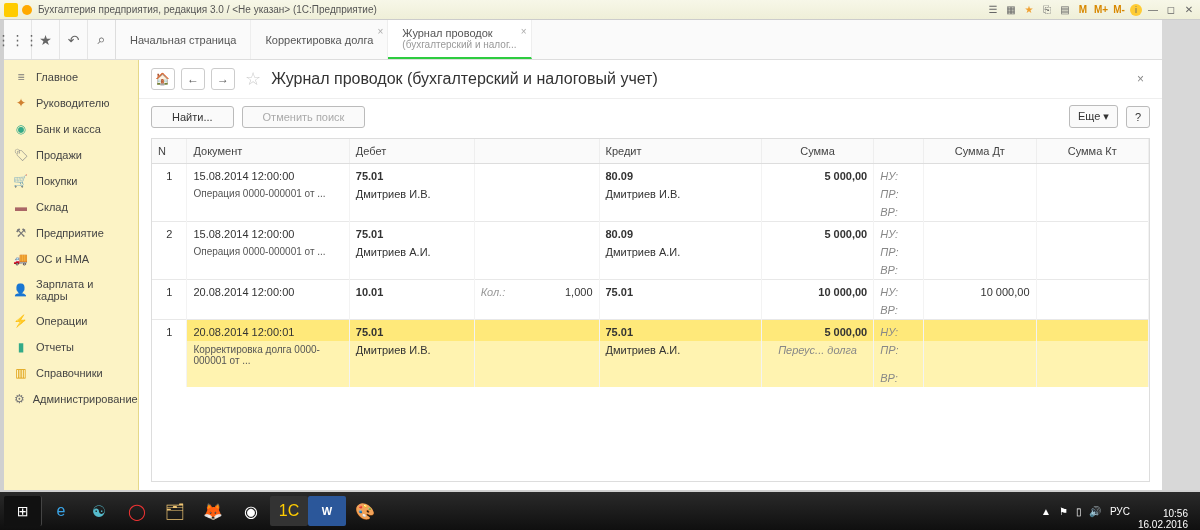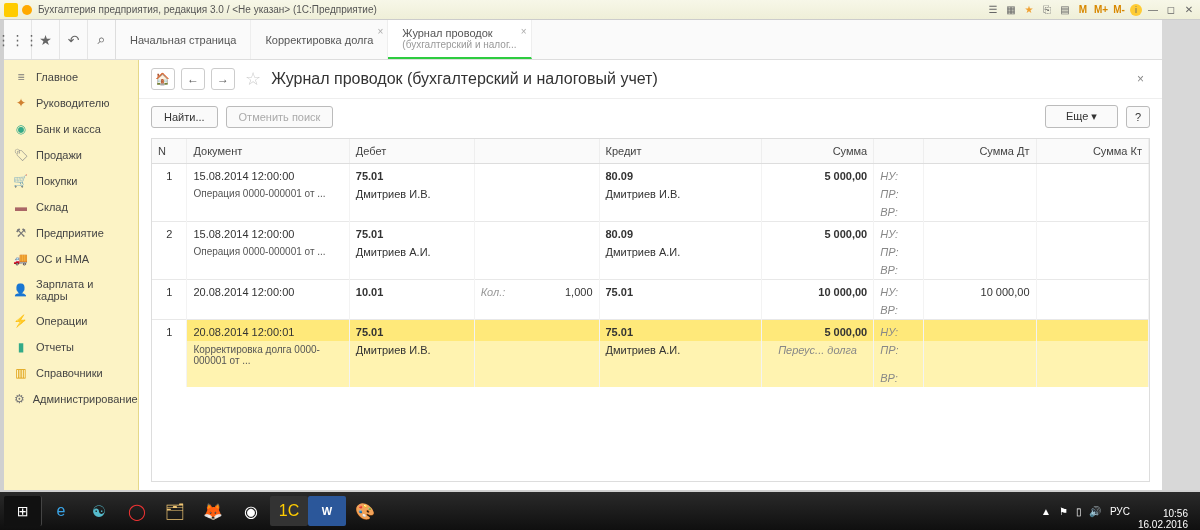--- a/index.html
+++ b/index.html
@@ -37,31 +37,31 @@
 
 
 .content { flex: 1; display: flex; flex-direction: column; background: #fff; }
 .content-head { display: flex; align-items: center; gap: 6px; padding: 8px 12px; border-bottom: 1px solid #eee; }
 .content-head .hbtn { width: 24px; height: 22px; border: 1px solid #ccc; border-radius: 3px; background: #fff; display: flex; align-items: center; justify-content: center; font-size: 12px; cursor: pointer; color: #555; }
 .content-head .star { color: #ccc; font-size: 18px; margin: 0 4px; }
 .content-head h1 { font-size: 16px; font-weight: normal; color: #333; flex: 1; }
 .content-head .close { color: #888; font-size: 12px; cursor: pointer; padding: 0 6px; }
 
 .toolbar { display: flex; align-items: center; gap: 8px; padding: 6px 12px 10px; }
-.btn { border: 1px solid #bbb; border-radius: 3px; padding: 4px 12px; background: #fafafa; font-size: 11px; cursor: pointer; color: #333; }
+.btn { border: 1px solid #bbb; border-radius: 3px; padding: 4px 20px; background: #fafafa; font-size: 11px; cursor: pointer; color: #333; }
 .btn.disabled { color: #aaa; }
-.btn.more { padding: 4px 20px; }
+.btn.more { padding: 4px 8px; }
 .btn.q { padding: 4px 8px; }
 .toolbar .spacer { flex: 1; }
 
 
 .tablewrap { flex: 1; margin: 0 12px 8px; border: 1px solid #ddd; overflow: auto; }
 table { width: 100%; border-collapse: collapse; font-size: 11px; }
 th { text-align: left; padding: 6px 6px; border-right: 1px solid #eee; border-bottom: 1px solid #ddd; font-weight: normal; color: #444; background: #fafafa; }
-th.num { text-align: right; width: 90px; }
+th.num { text-align: center; width: 90px; }
 td { padding: 3px 6px; border-right: 1px solid #f3f3f3; vertical-align: top; color: #333; }
 tr.rowtop td { border-top: 1px solid #e8e8e8; padding-top: 6px; }
 tr.sel td { background: #ffe97a; }
 tr.sel2 td { background: #fff3b0; }
 tr.sel .n-cell { background: #fff; }
 tr.sel2 .n-cell { background: #fff; }
 td.n-cell { text-align: center; width: 28px; }
 td.num { text-align: right; }
 td.bold { font-weight: bold; }
 td.italic { font-style: italic; color: #888; }

